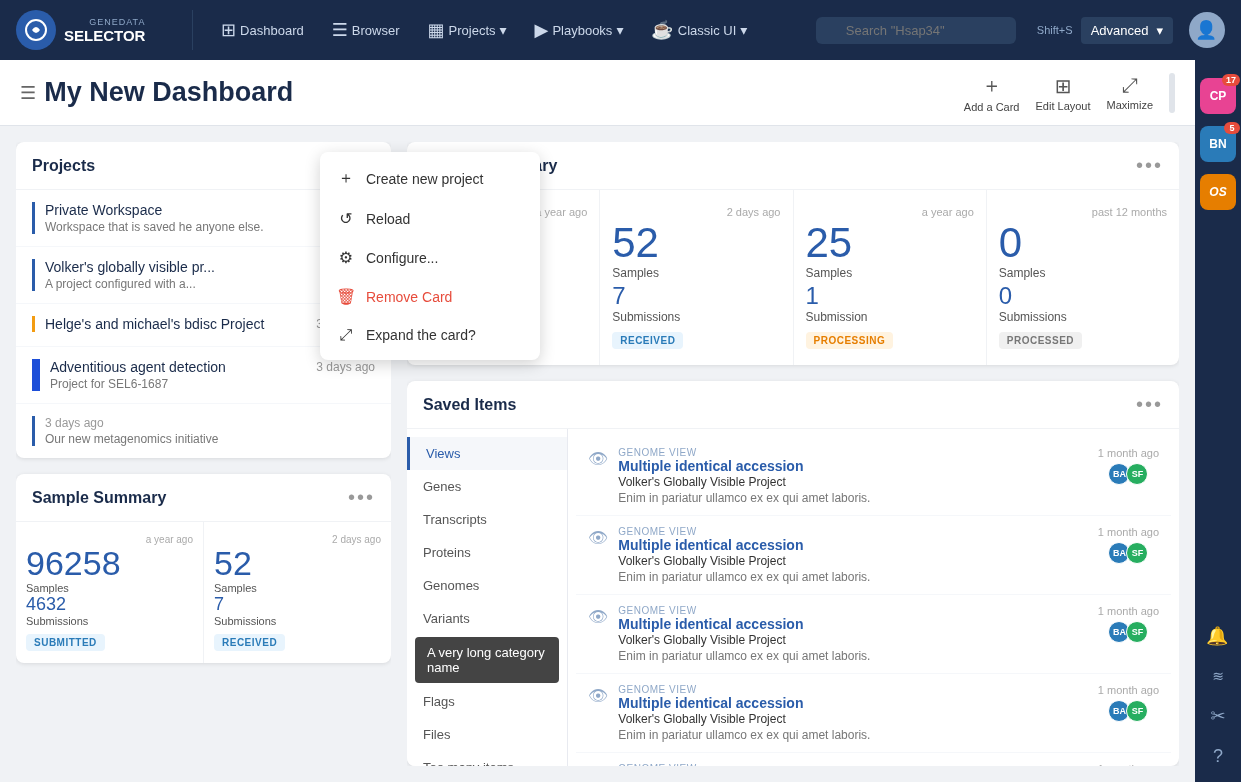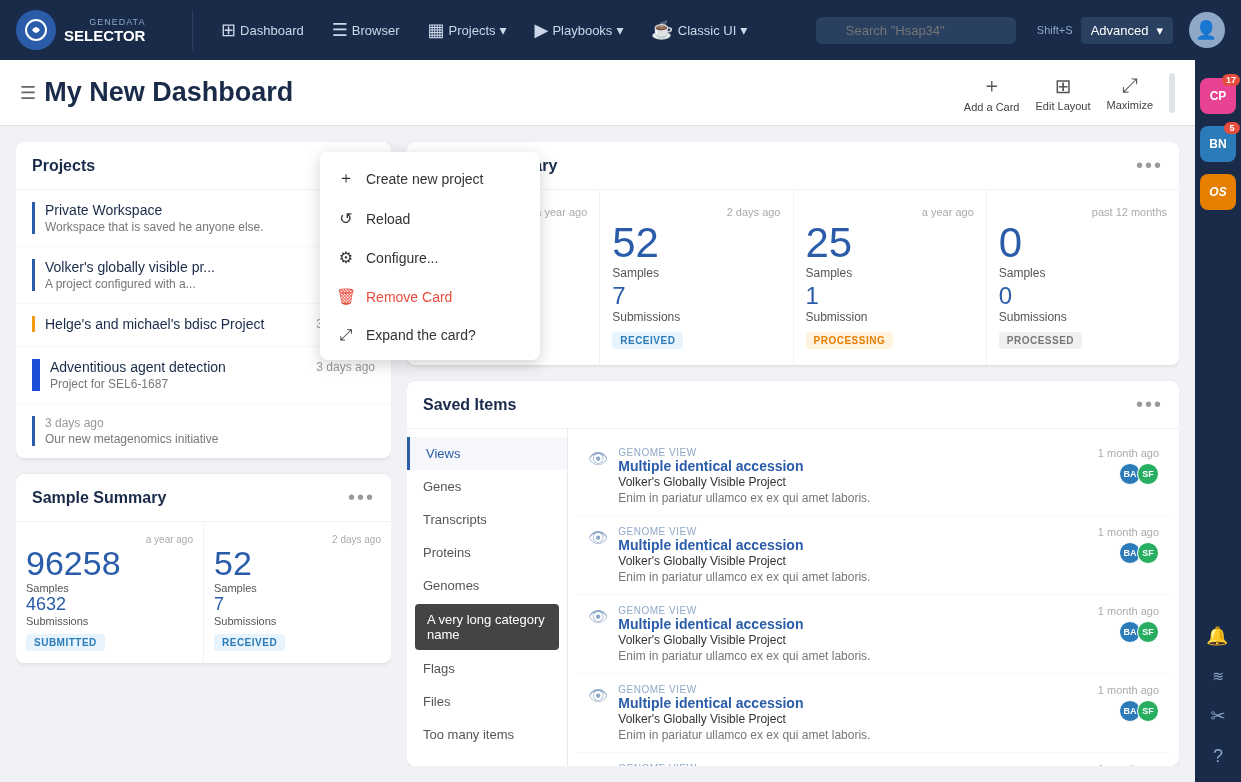--- a/index.html
+++ b/index.html
@@ -101,21 +101,21 @@
     .saved-items-layout { display: flex; flex: 1; overflow: hidden; }
     .saved-tabs { width: 161px; border-right: 1px solid #e8eaf0; padding: 8px 0; background: white; overflow-y: auto; }
     .saved-tab { padding: 9px 16px; font-size: 13px; color: #555; cursor: pointer; }
     .saved-tab.active { background: #f5f7fa; color: #2a5caa; font-weight: 500; border-left: 3px solid #2a5caa; }
     .saved-content { flex: 1; overflow-y: auto; padding: 8px; }
     .saved-item-row { display: flex; align-items: flex-start; padding: 10px 12px; border-bottom: 1px solid #f5f7fa; gap: 10px; }
     .saved-item-icon { color: #8fa8c8; font-size: 16px; margin-top: 2px; }
     .saved-item-label { font-size: 10px; color: #8fa8c8; letter-spacing: 0.5px; text-transform: uppercase; }
     .saved-item-name { font-size: 14px; font-weight: 700; color: #2a5caa; cursor: pointer; }
     .saved-item-meta { font-size: 12px; color: #777; margin-top: 2px; }
-    .saved-item-right { margin-left: auto; display: flex; flex-direction: column; align-items: flex-end; gap: 4px; }
+    .saved-item-right { margin-left: auto; display: flex; flex-direction: column; align-items: center; gap: 4px; }
     .saved-item-date { font-size: 11px; color: #aaa; white-space: nowrap; }
     .avatar-group { display: flex; gap: -4px; }
     .mini-avatar { width: 22px; height: 22px; border-radius: 50%; font-size: 9px; font-weight: bold; display: flex; align-items: center; justify-content: center; color: white; border: 1px solid white; }
 
     
     .small-stat-cards { display: flex; gap: 0; padding: 0; }
     .small-stat-card { flex: 1; padding: 12px 10px; border-right: 1px solid #f0f2f5; }
     .small-stat-card:last-child { border-right: none; }
     .small-stat-ago { font-size: 10px; color: #aaa; text-align: right; }
     .small-stat-num { font-size: 34px; font-weight: 300; color: #2a5caa; line-height: 1.1; }
@@ -348,20 +348,21 @@
             <span class="card-title">Saved Items</span>
             <span class="card-menu-btn">•••</span>
           </div>
           <div class="saved-items-layout">
             <div class="saved-tabs">
               <div class="saved-tab active">Views</div>
               <div class="saved-tab">Genes</div>
               <div class="saved-tab">Transcripts</div>
               <div class="saved-tab">Proteins</div>
               <div class="saved-tab">Genomes</div>
+              <div class="saved-tab">Variants</div>
               <div class="saved-tab" style="background:#444;color:white;border-radius:4px;margin:2px 8px;padding:8px 12px;font-size:13px;">
                 <span>A very long category name</span>
               </div>
               <div class="saved-tab">Flags</div>
               <div class="saved-tab">Files</div>
               <div class="saved-tab">Too many items</div>
 
             </div>
             <div class="saved-content">
 

